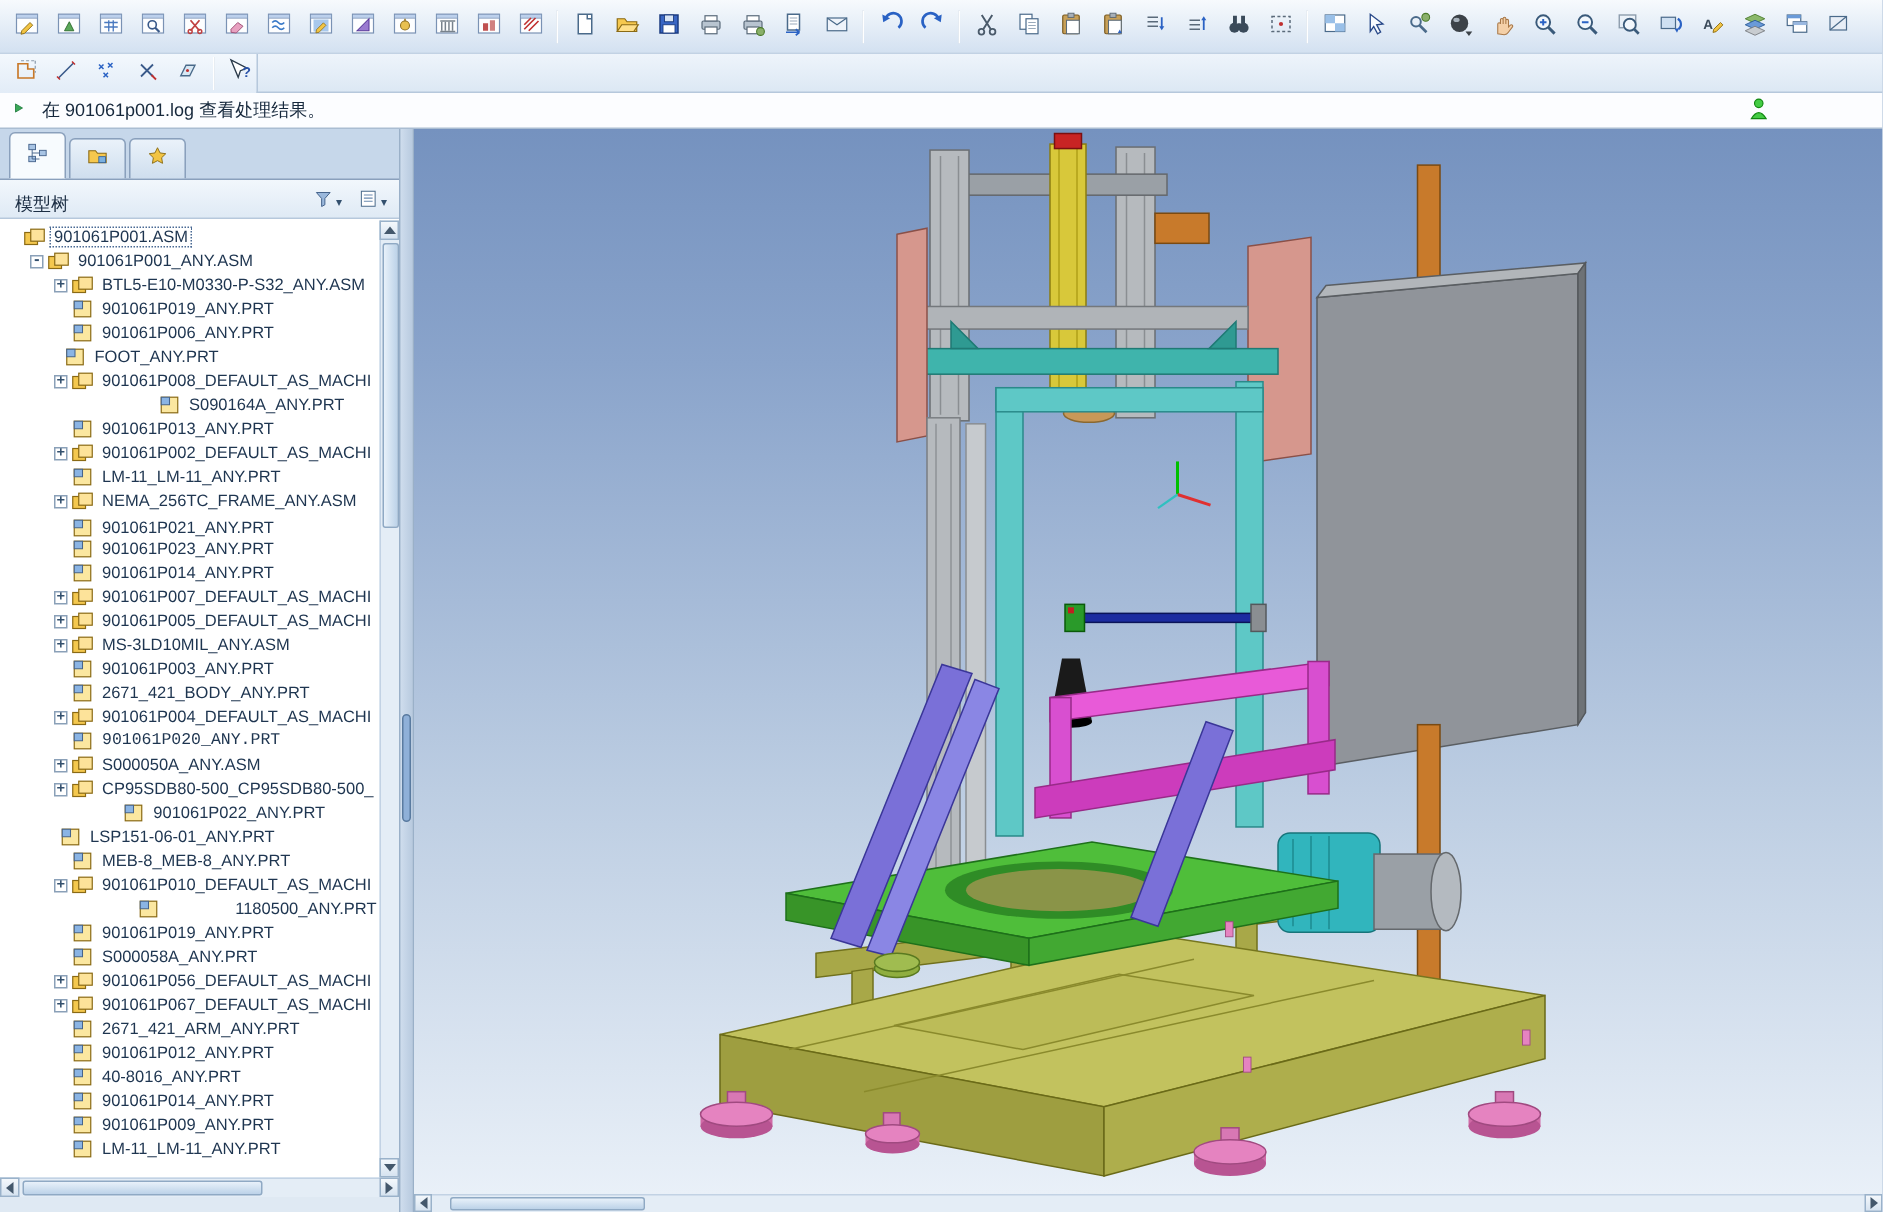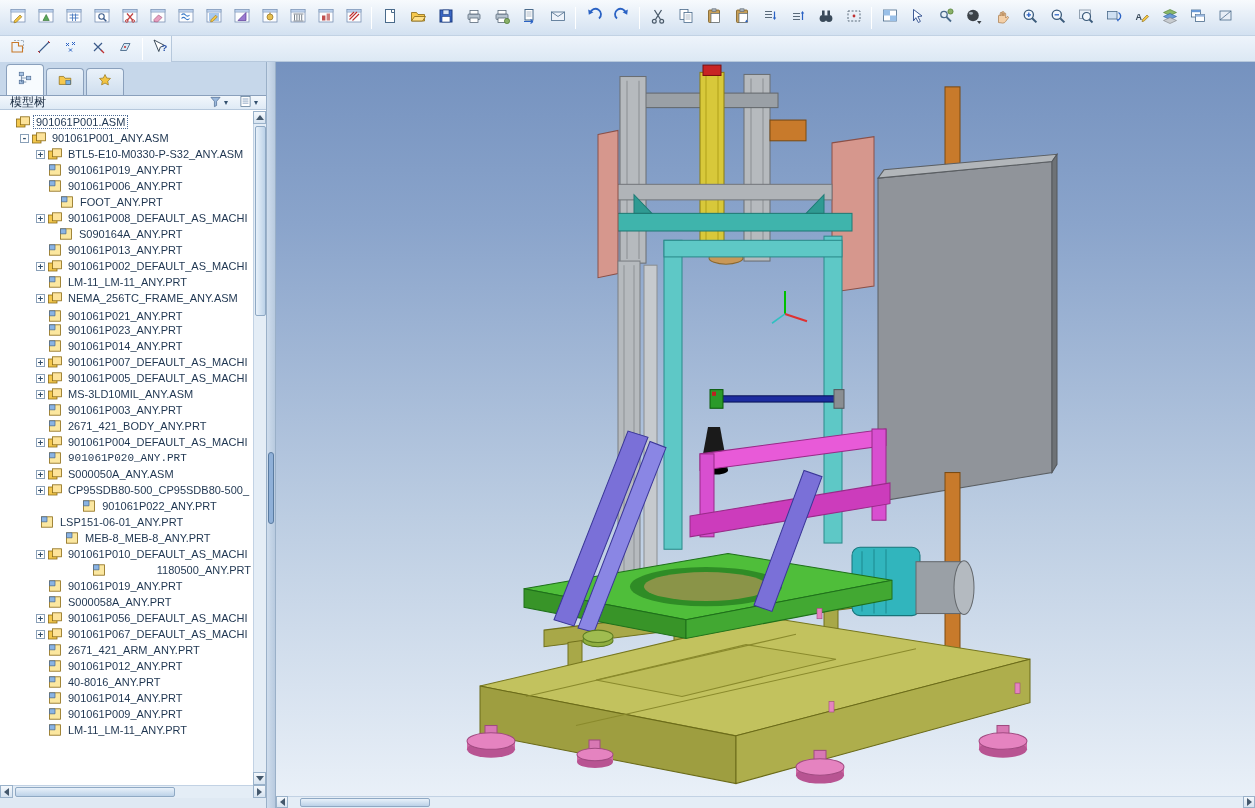--- a/index.html
+++ b/index.html
@@ -27,21 +27,21 @@
 
   
   .main{flex:1;display:flex;min-height:0;}
   .sidebar{width:266px;flex:none;display:flex;flex-direction:column;background:#e7eef7;min-height:0;}
   .tabstrip{height:34px;flex:none;display:flex;align-items:flex-end;gap:2px;padding:0 0 0 6px;
             background:#c6d7ea;border-bottom:1px solid #8aa0bc;}
   .ptab{width:38px;height:27px;flex:none;display:flex;align-items:center;justify-content:center;
         border:1px solid #8aa0bc;border-bottom:none;border-radius:4px 4px 0 0;
         background:linear-gradient(#eaf2fa,#cfdeee);}
   .ptab.sel{height:31px;background:#f7fbfe;}
-  .thead{height:14px;flex:none;display:flex;align-items:center;padding:0 4px 0 10px;
+  .thead{height:26px;flex:none;display:flex;align-items:flex-end;padding:0 4px 0 10px;
          background:linear-gradient(#f2f7fc,#dfeaf5);border-bottom:1px solid #b6c8dc;
          font-size:12px;color:#1c2e44;}
   .thead .menus{margin-left:auto;display:flex;gap:2px;}
   .hbtn{display:flex;align-items:center;gap:1px;padding:1px 3px;border:1px solid transparent;border-radius:2px;background:transparent;}
   .hbtn .dd{font-size:8px;color:#33506e;}
   .treewrap{flex:1;min-height:0;position:relative;background:#fff;border-top:1px solid #fff;}
   .trees{position:absolute;inset:0 13px 0 0;overflow:hidden;padding-top:3px;}
   .trow{height:16px;display:flex;align-items:center;white-space:nowrap;font-size:11px;color:#1e3550;}
   .exp{width:9px;height:9px;flex:none;border:1px solid #8aa0b8;background:#fff;margin-right:3px;
        font:bold 9px/7px "DejaVu Sans Mono",monospace;text-align:center;color:#33506e;}
@@ -422,20 +422,32 @@
       </button>
       <div class="sep"></div>
       <button class="tbtn">
         <span><svg viewBox="0 0 18 18" width="18" height="18" aria-hidden="true">
             <path d="M3 2 l4.8 11.5 1.5-4.4 4.4-1.6 z" fill="#fff" stroke="#2a3a4a" stroke-width="0.9"></path>
             <text x="10.5" y="13" font-size="9.5" font-weight="bold" fill="#2a52a8" font-family="sans-serif">?</text>
           </svg></span>
       </button>
     </div>
 
+  <div class="msg">
+    <span class="micon"><svg viewBox="0 0 18 18" width="14" height="14" aria-hidden="true">
+          <path d="M3 5.5 l6 3.5 -6 3.5 z" fill="#3aa858" stroke="#1a7838" stroke-width="0.7"></path>
+        </svg></span>
+    <span>在 901061p001.log 查看处理结果。</span>
+    <span class="right">
+      <span class="micon"><svg viewBox="0 0 18 18" width="17" height="17" aria-hidden="true">
+            <circle cx="9" cy="5.2" r="3" fill="#44cc44" stroke="#118811" stroke-width="0.8"></circle>
+            <path d="M3.8 16 q5.2-8.5 10.4 0 z" fill="#44cc44" stroke="#118811" stroke-width="0.8"></path>
+          </svg></span>
+    </span>
+  </div>
 
   <div class="main">
 
     <div class="sidebar">
       <div class="tabstrip">
           <div class="ptab sel">
             <span><svg viewBox="0 0 18 18" width="16" height="16" aria-hidden="true">
                 <rect x="2.5" y="2.5" width="5" height="4" fill="#a8c4e4" stroke="#46648c" stroke-width="0.7"></rect>
                 <rect x="10.5" y="7" width="5" height="4" fill="#a8c4e4" stroke="#46648c" stroke-width="0.7"></rect>
                 <rect x="2.5" y="11.5" width="5" height="4" fill="#a8c4e4" stroke="#46648c" stroke-width="0.7"></rect>
@@ -519,41 +531,41 @@
             <div class="trow" style="padding-left: 36px;">
               <span class="exp hid"></span>
               <span class="ticon">
                 <svg width="14" height="12" viewBox="0 0 14 12">
                   <rect x="1.5" y="0.8" width="11" height="10.4" fill="#fbe7a0" stroke="#8a6a14" stroke-width="0.8"></rect>
                   <path d="M1.5 0.8 h5.5 v5 h-5.5 z" fill="#8ab4e4" stroke="#46648c" stroke-width="0.7"></path>
                 </svg>
               </span>
               <span class="tlab">901061P006_ANY.PRT</span>
             </div>
-            <div class="trow" style="padding-left: 48px;">
+            <div class="trow" style="padding-left: 31px;">
               <span class="exp hid"></span>
               <span class="ticon">
                 <svg width="14" height="12" viewBox="0 0 14 12">
                   <rect x="1.5" y="0.8" width="11" height="10.4" fill="#fbe7a0" stroke="#8a6a14" stroke-width="0.8"></rect>
                   <path d="M1.5 0.8 h5.5 v5 h-5.5 z" fill="#8ab4e4" stroke="#46648c" stroke-width="0.7"></path>
                 </svg>
               </span>
               <span class="tlab">FOOT_ANY.PRT</span>
             </div>
             <div class="trow" style="padding-left: 36px;">
               <span class="exp">+</span>
               <span class="ticon">
                 <svg width="14" height="12" viewBox="0 0 14 12">
                   <rect x="0.5" y="3" width="8.5" height="8" fill="#f4c84e" stroke="#8a6a14" stroke-width="0.8"></rect>
                   <rect x="4.5" y="0.8" width="9" height="8" fill="#fde39a" stroke="#8a6a14" stroke-width="0.8"></rect>
                 </svg>
               </span>
               <span class="tlab">901061P008_DEFAULT_AS_MACHI</span>
             </div>
-            <div class="trow" style="padding-left: 47px;">
+            <div class="trow" style="padding-left: 47px; margin-left: 47px;">
               <span class="exp hid"></span>
               <span class="ticon">
                 <svg width="14" height="12" viewBox="0 0 14 12">
                   <rect x="1.5" y="0.8" width="11" height="10.4" fill="#fbe7a0" stroke="#8a6a14" stroke-width="0.8"></rect>
                   <path d="M1.5 0.8 h5.5 v5 h-5.5 z" fill="#8ab4e4" stroke="#46648c" stroke-width="0.7"></path>
                 </svg>
               </span>
               <span class="tlab">S090164A_ANY.PRT</span>
             </div>
             <div class="trow" style="padding-left: 36px;">
@@ -729,21 +741,21 @@
             <div class="trow" style="padding-left: 28px;">
               <span class="exp hid"></span>
               <span class="ticon">
                 <svg width="14" height="12" viewBox="0 0 14 12">
                   <rect x="1.5" y="0.8" width="11" height="10.4" fill="#fbe7a0" stroke="#8a6a14" stroke-width="0.8"></rect>
                   <path d="M1.5 0.8 h5.5 v5 h-5.5 z" fill="#8ab4e4" stroke="#46648c" stroke-width="0.7"></path>
                 </svg>
               </span>
               <span class="tlab">LSP151-06-01_ANY.PRT</span>
             </div>
-            <div class="trow" style="padding-left: 36px; margin-left: 17px;">
+            <div class="trow" style="padding-left: 36px;">
               <span class="exp hid"></span>
               <span class="ticon">
                 <svg width="14" height="12" viewBox="0 0 14 12">
                   <rect x="1.5" y="0.8" width="11" height="10.4" fill="#fbe7a0" stroke="#8a6a14" stroke-width="0.8"></rect>
                   <path d="M1.5 0.8 h5.5 v5 h-5.5 z" fill="#8ab4e4" stroke="#46648c" stroke-width="0.7"></path>
                 </svg>
               </span>
               <span class="tlab">MEB-8_MEB-8_ANY.PRT</span>
             </div>
             <div class="trow" style="padding-left: 36px;">

